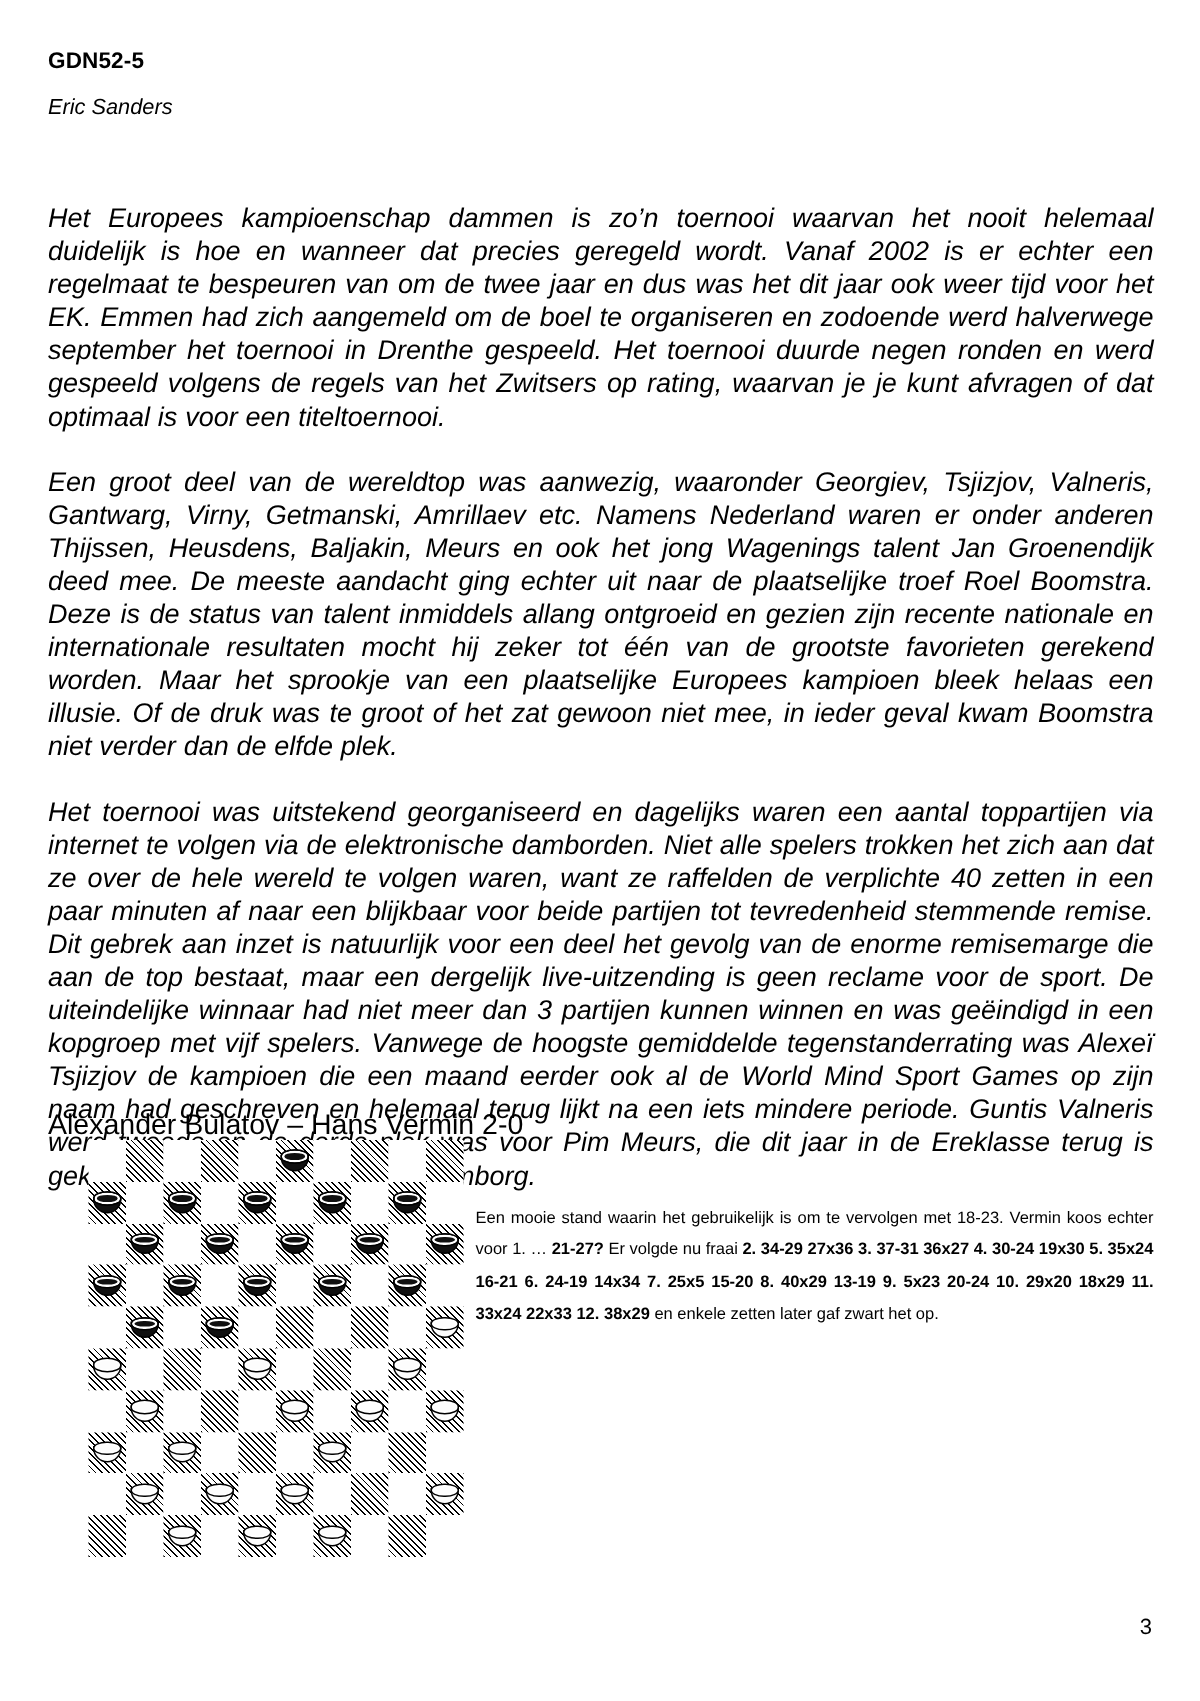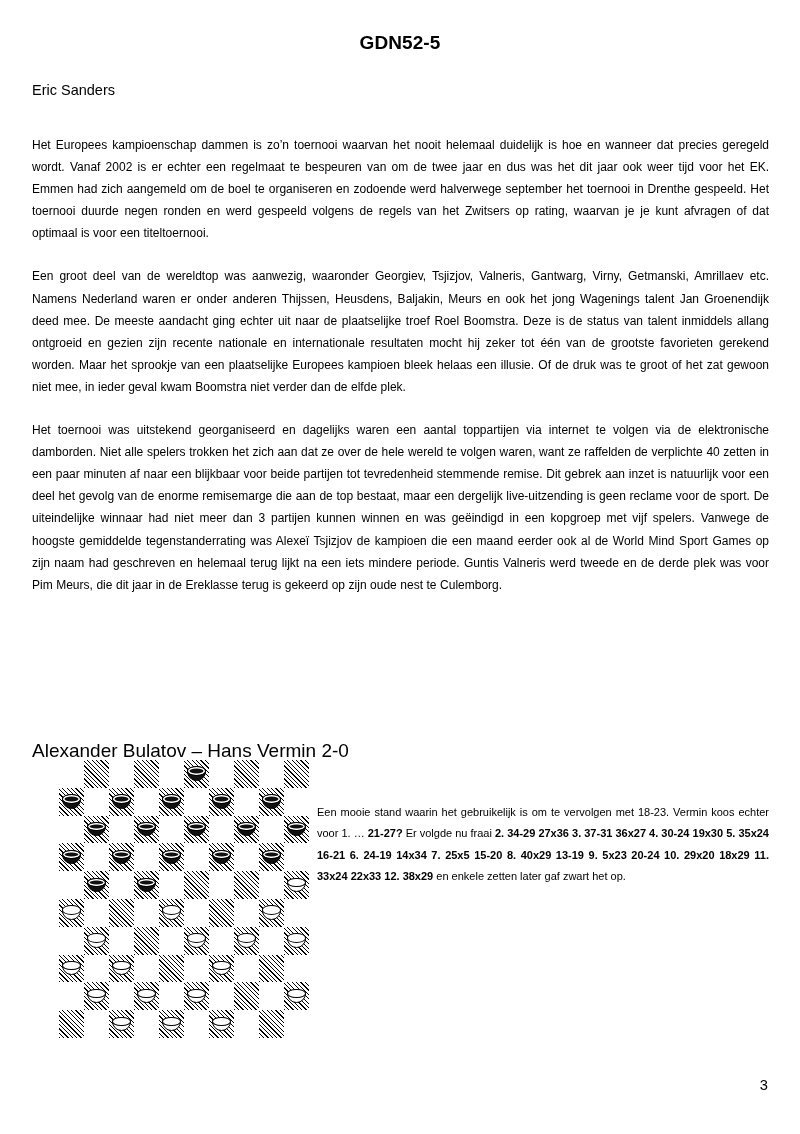--- a/index.html
+++ b/index.html
@@ -22,59 +22,61 @@
     width: 800px;
     height: 1134px;
   }
 
   
   .doc-header {
     position: absolute;
     left: 32px;
     top: 32px;
     width: 736px;
-    text-align: center;
-    font-size: 19px;
+    text-align: left;
+    font-size: 15px;
     font-weight: bold;
     letter-spacing: 0.1px;
   }
 
   
   .title-block {
     position: absolute;
     left: 32px;
     top: 64px;
     width: 736px;
   }
   .doc-title {
     font-size: 23px;
     font-weight: bold;
     margin: 0;
     line-height: 1.12;
     letter-spacing: -0.1px;
   }
   .doc-author {
     font-size: 14.5px;
-    margin: 18px 0 0 0;
+    margin: 0 0 0 0;
     line-height: 1.2;
+    font-style: italic;
   }
 
   
   .body-col {
     position: absolute;
     left: 32px;
     top: 134px;
     width: 737px;
   }
   .para {
-    font-size: 12px;
+    font-size: 18px;
     line-height: 22.1px;
     text-align: justify;
     margin: 0 0 21px 0;
     word-spacing: 0.2px;
+    font-style: italic;
   }
   .para:last-child { margin-bottom: 0; }
 
   
   .game-caption {
     position: absolute;
     left: 32px;
     top: 741px;
     font-size: 19px;
     line-height: 19px;

